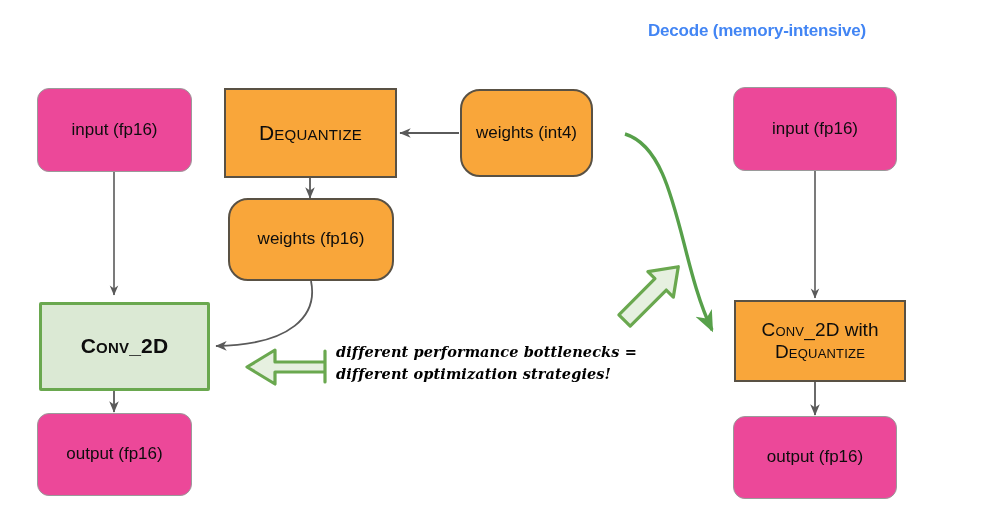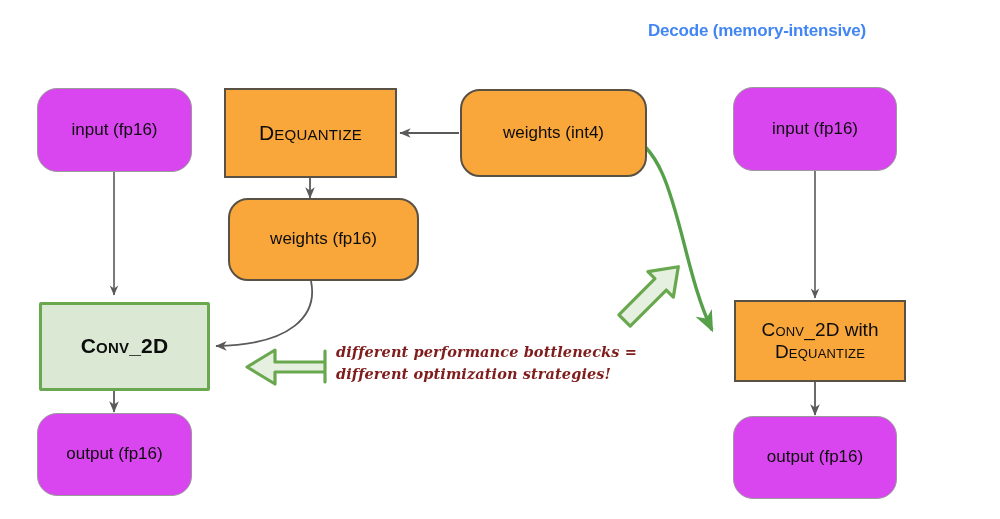--- a/index.html
+++ b/index.html
@@ -34,23 +34,23 @@
     align-items: center;
     justify-content: center;
     text-align: center;
     font-family: "Liberation Sans", sans-serif;
     font-size: 17px;
     color: #0d0d0d;
     line-height: 1.18;
   }
   
   .node.tensor-white {
-    background: #d946ef;
+    background: #ec4899;
     border: 1.4px solid #9a9a9a;
-    border-radius: 20px;
+    border-radius: 12px;
   }
   .node.tensor-orange {
     background: #f9a63a;
     border: 2.2px solid #595144;
     border-radius: 20px;
   }
   
   .node.op-orange {
     background: #f9a63a;
     border: 2.2px solid #595144;
@@ -86,21 +86,21 @@
     height: 519px;
     pointer-events: none;
   }
 
   .note {
     position: absolute;
     font-family: "DejaVu Serif", serif;
     font-style: italic;
     font-weight: bold;
     font-size: 14.5px;
-    color: #7f1d1d;
+    color: #000000;
     text-align: left;
     line-height: 1.55;
     letter-spacing: 0.1px;
     white-space: nowrap;
   }
 </style>
 </head>
 <body>
 
 <div id="canvas">
@@ -143,33 +143,33 @@
   </svg>
 
   <div class="node tensor-white" style="left:37px; top:88px; width:155px; height:84px;">
     <span>input (fp16)</span>
   </div>
 
   <div class="node op-orange" style="left:224px; top:88px; width:173px; height:90px;">
     <span class="smallcaps">Dequantize</span>
   </div>
 
-  <div class="node tensor-orange" style="left:228px; top:198px; width:191px; height:83px;">
+  <div class="node tensor-orange" style="left:228px; top:198px; width:166px; height:83px;">
     <span>weights (fp16)</span>
   </div>
 
   <div class="node op-green" style="left:39px; top:302px; width:171px; height:89px;">
     <span class="smallcaps" style="font-weight:bold;">Conv_2D</span>
   </div>
 
   <div class="node tensor-white" style="left:37px; top:413px; width:155px; height:83px;">
     <span>output (fp16)</span>
   </div>
 
-  <div class="node tensor-orange" style="left:460px; top:89px; width:187px; height:88px;">
+  <div class="node tensor-orange" style="left:460px; top:89px; width:133px; height:88px;">
     <span>weights (int4)</span>
   </div>
 
   <div class="node tensor-white" style="left:733px; top:87px; width:164px; height:84px;">
     <span>input (fp16)</span>
   </div>
 
   <div class="node op-orange" style="left:734px; top:300px; width:172px; height:82px; flex-direction:column;">
     <div style="display:flex; align-items:baseline; gap:5px;">
       <span class="smallcaps-sm">Conv_2D</span>

